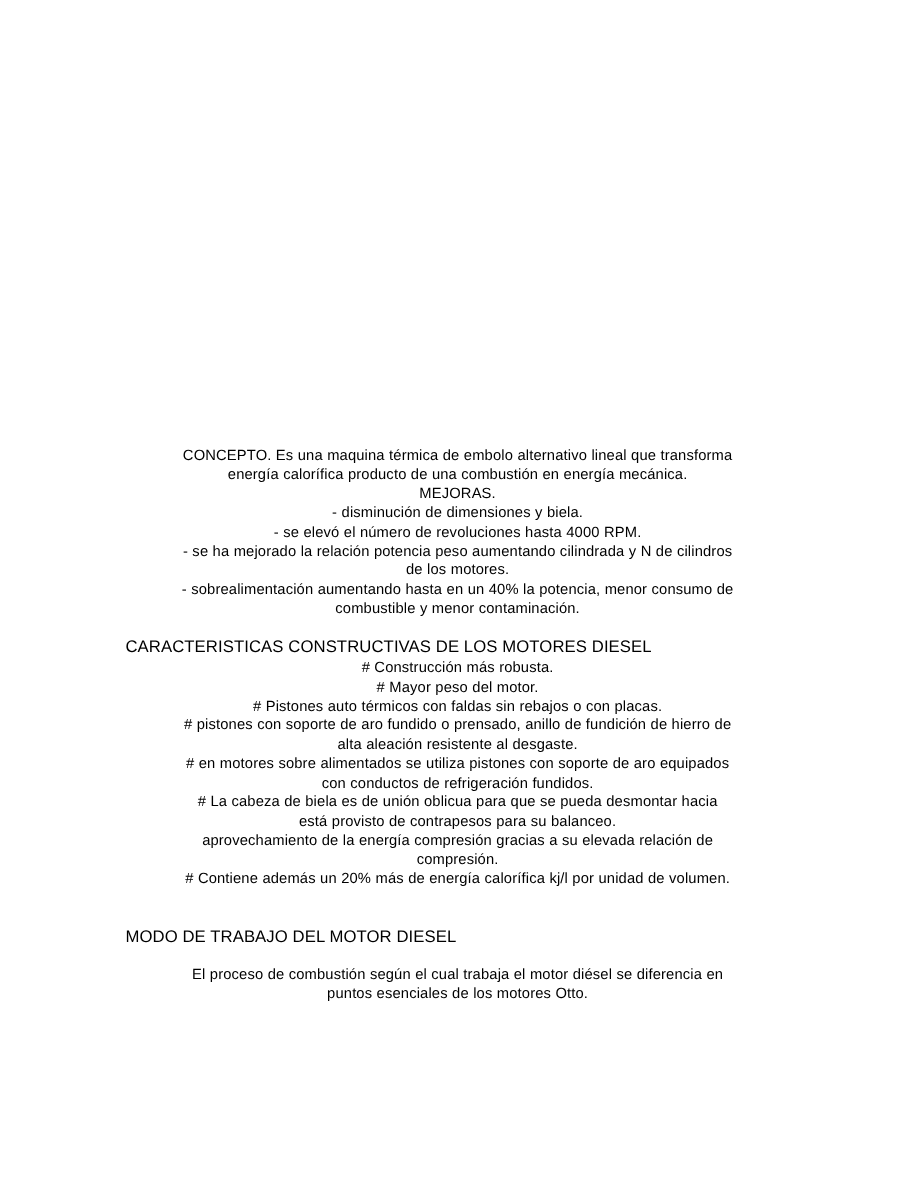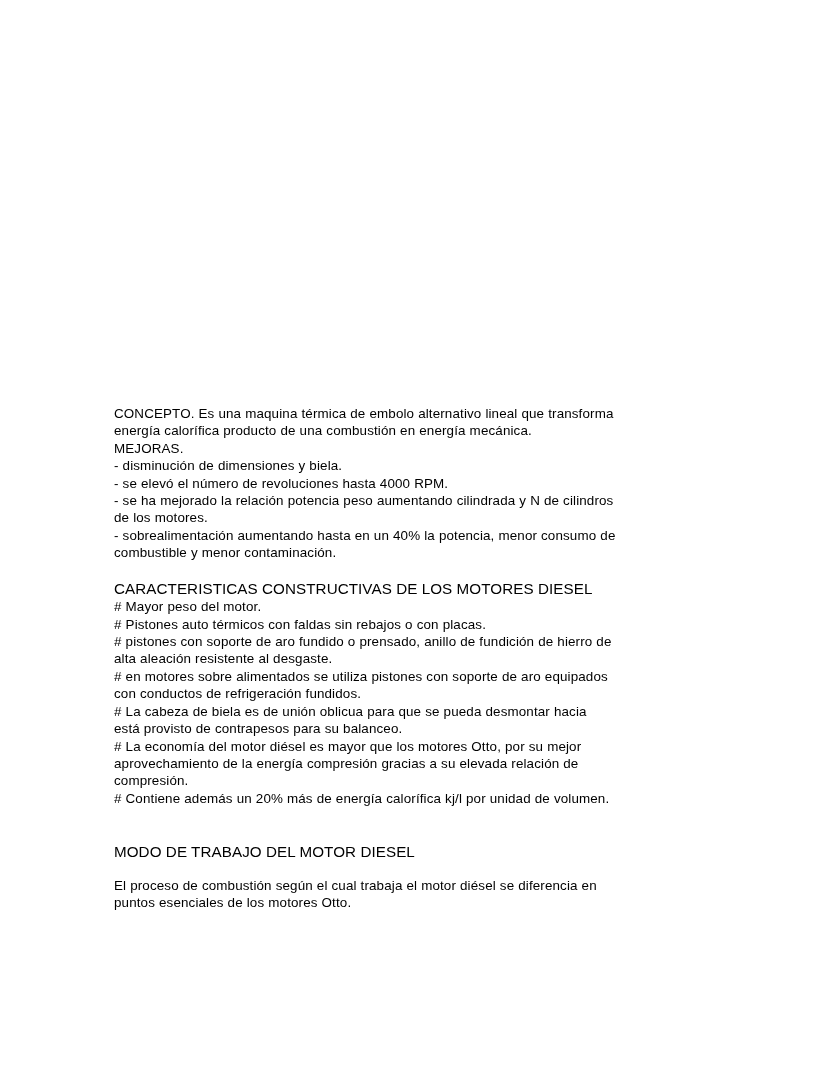--- a/index.html
+++ b/index.html
@@ -29,21 +29,21 @@
     left: 114px;
     top: 405px;
     width: 604px;
   }
 
   .para {
     font-size: 13.4px;
     line-height: 17.4px;
     letter-spacing: 0.01em;
     margin: 0;
-    text-align: left;
+    text-align: center;
     word-spacing: 0.01em;
   }
 
   .para .line {
     display: block;
     white-space: nowrap;
   }
 
   .heading {
     font-size: 15.2px;
@@ -95,29 +95,29 @@
       <span class="line">combustible y menor contaminación.</span>
     </div>
 
     <div class="gap-before-heading-1"></div>
 
     <h2 class="heading">CARACTERISTICAS CONSTRUCTIVAS DE LOS MOTORES DIESEL</h2>
 
     <div class="gap-after-heading-1"></div>
 
     <div class="para block-characteristics">
+      <span class="line"># Construcción más robusta.</span>
       <span class="line"># Mayor peso del motor.</span>
       <span class="line"># Pistones auto térmicos con faldas sin rebajos o con placas.</span>
       <span class="line"># pistones con soporte de aro fundido o prensado, anillo de fundición de hierro de</span>
       <span class="line">alta aleación resistente al desgaste.</span>
       <span class="line"># en motores sobre alimentados se utiliza pistones con soporte de aro equipados</span>
       <span class="line">con conductos de refrigeración fundidos.</span>
       <span class="line"># La cabeza de biela es de unión oblicua para que se pueda desmontar hacia</span>
       <span class="line">está provisto de contrapesos para su balanceo.</span>
-      <span class="line"># La economía del motor diésel es mayor que los motores Otto, por su mejor</span>
       <span class="line">aprovechamiento de la energía compresión gracias a su elevada relación de</span>
       <span class="line">compresión.</span>
       <span class="line"># Contiene además un 20% más de energía calorífica kj/l por unidad de volumen.</span>
     </div>
 
     <div class="gap-before-heading-2"></div>
 
     <h2 class="heading">MODO DE TRABAJO DEL MOTOR DIESEL</h2>
 
     <div class="gap-after-heading-2"></div>

